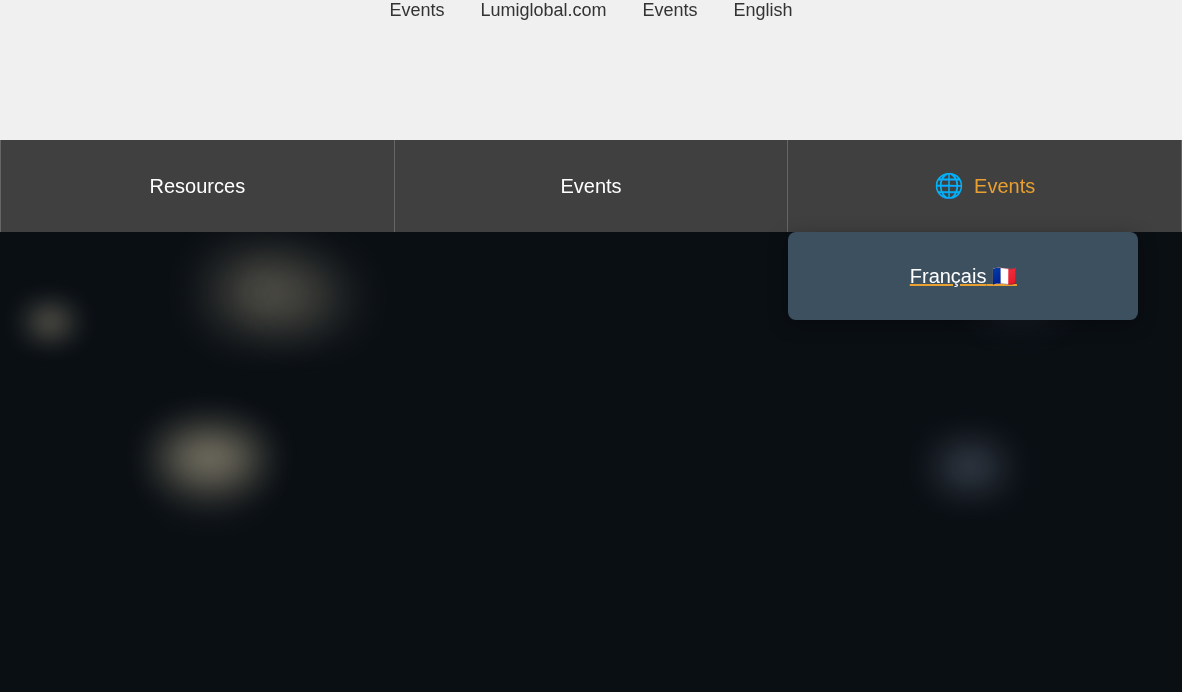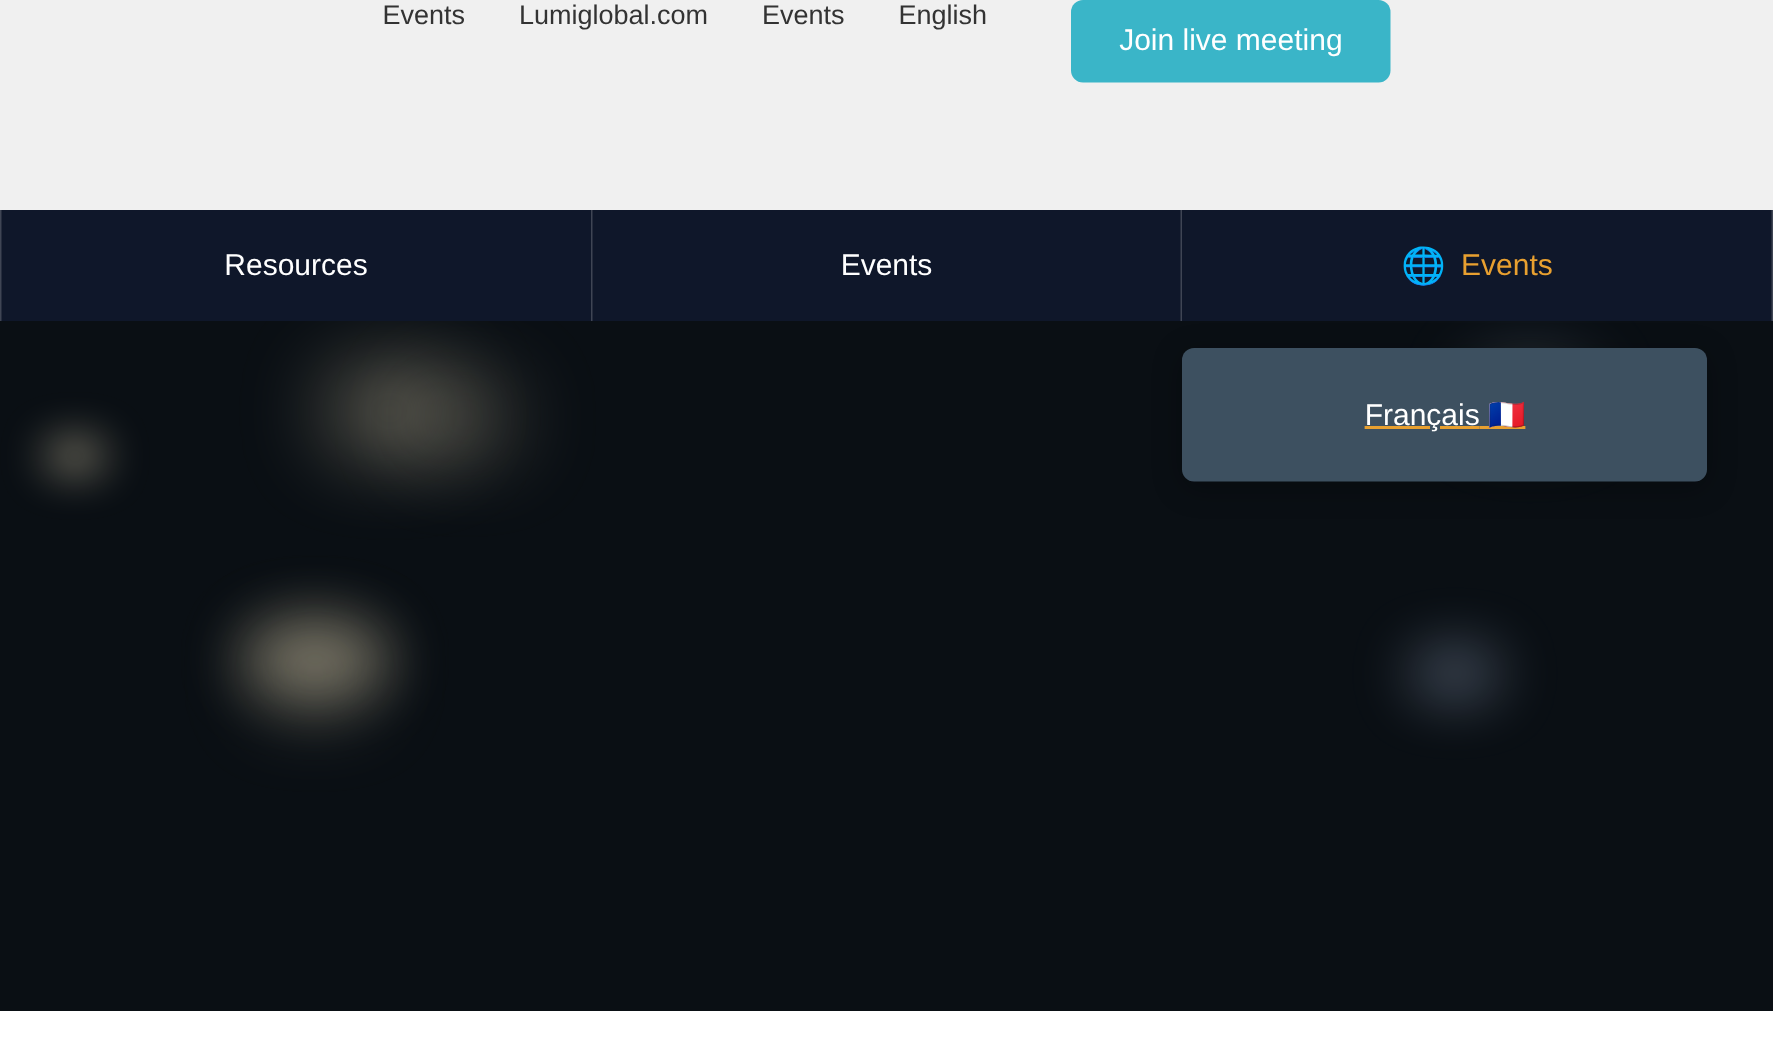--- a/index.html
+++ b/index.html
@@ -29,22 +29,22 @@
       border-radius: 8px;
       padding: 16px 32px;
       font-size: 20px;
       font-weight: 500;
       cursor: pointer;
       margin-left: 20px;
     }
 
     
     .secondary-nav {
-      background: #0f172a;
-      height: 74px;
+      background: #404040;
+      height: 92px;
       display: flex;
       align-items: center;
     }
     .secondary-nav-item {
       flex: 1;
       display: flex;
       align-items: center;
       justify-content: center;
       height: 100%;
       color: white;
@@ -142,21 +142,20 @@
     }
   </style>
 </head>
 <body>
 
 <nav class="top-nav">
   <a class="top-nav-item">Events</a>
   <a class="top-nav-item">Lumiglobal.com</a>
   <a class="top-nav-item">Events</a>
   <a class="top-nav-item">English</a>
-  <button class="join-btn">Join live meeting</button>
 </nav>
 
 <nav class="secondary-nav">
   <div class="secondary-nav-item">
     <span>Resources</span>
   </div>
   <div class="secondary-nav-item">
     <span>Events</span>
   </div>
   <div class="secondary-nav-item language-item" style="position:relative;">

